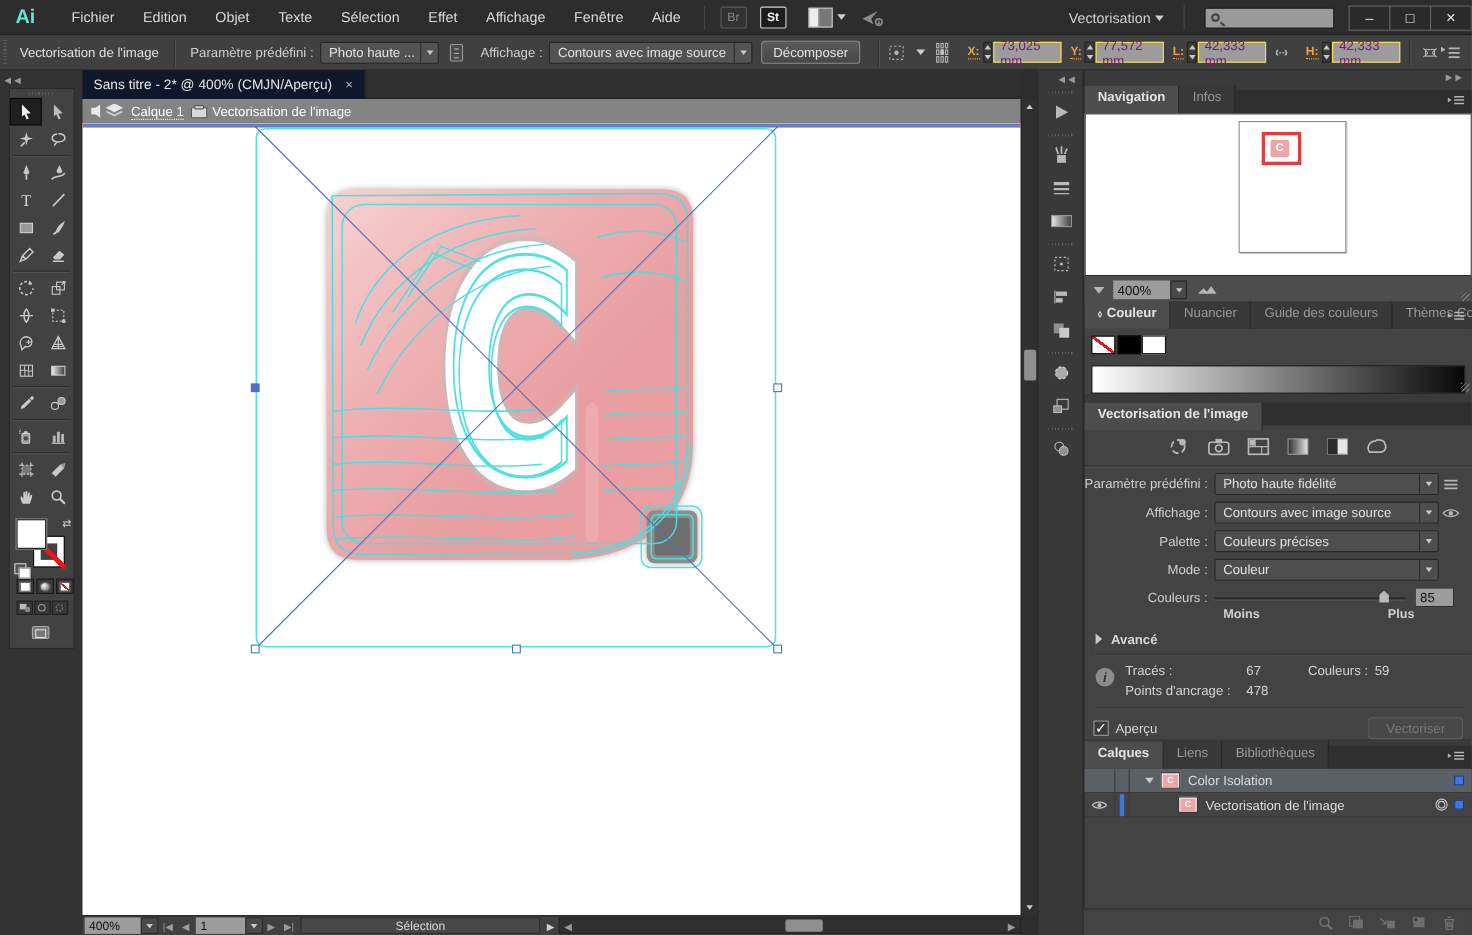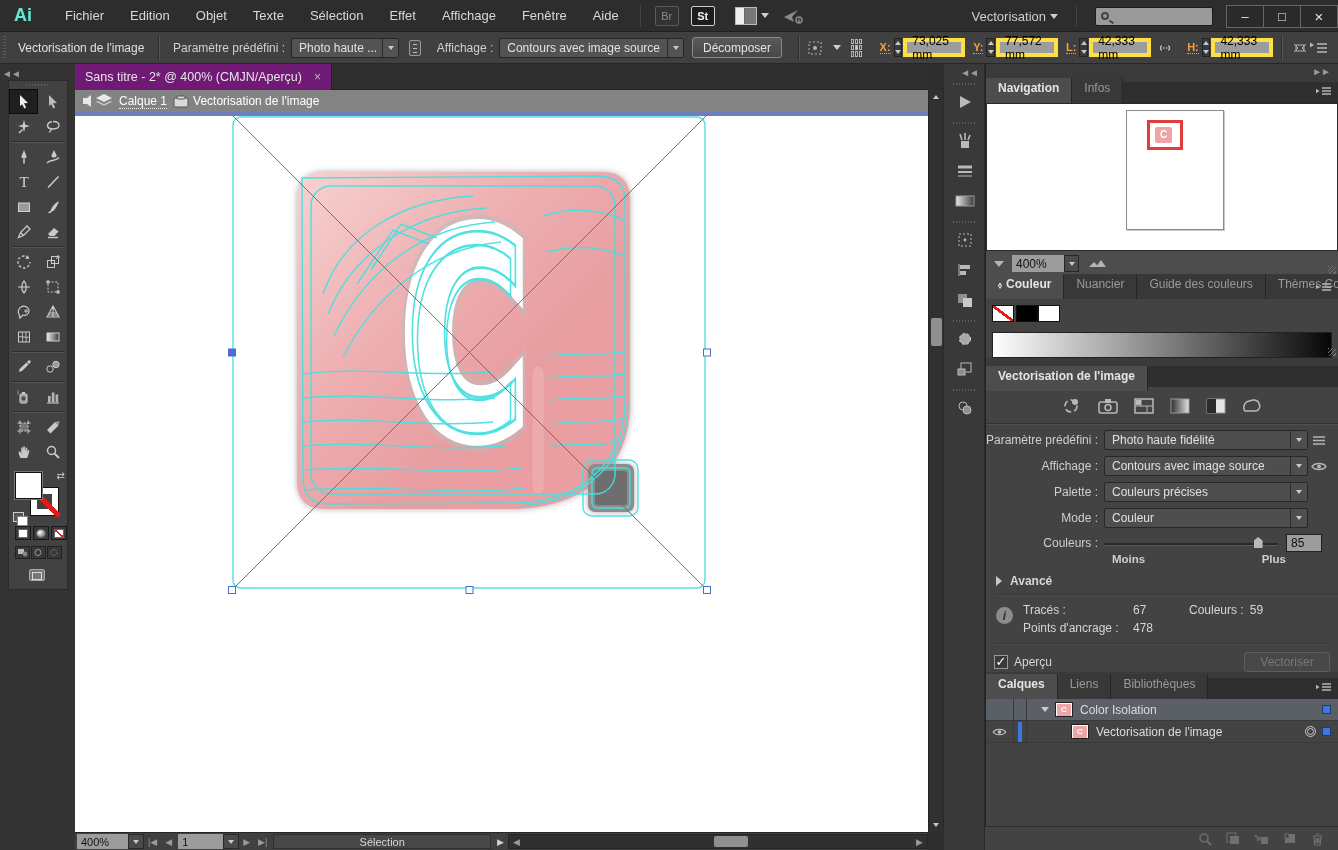--- a/index.html
+++ b/index.html
@@ -36,21 +36,21 @@
   .ddl{height:20px;background:#535353;border:1px solid #262626;border-radius:2px;display:flex;align-items:center;color:#e2e2e2;}
   .ddl .txt{padding:0 7px;flex:1;white-space:nowrap;overflow:hidden;}
   .ddl .arr{width:16px;align-self:stretch;border-left:1px solid #2c2c2c;display:flex;align-items:center;justify-content:center;}
   .panel-ic{width:18px;height:16px;border:1px solid #9a9a9a;border-radius:2px;margin:0 10px;position:relative;background:#4a4a4a;}
   .panel-ic::before{content:"";position:absolute;left:3px;top:3px;right:3px;height:1px;background:#bbb;box-shadow:0 4px 0 #bbb,0 8px 0 #bbb;}
   .btn{height:21px;border:1px solid #8a8a8a;border-radius:3px;background:linear-gradient(#5a5a5a,#474747);color:#e4e4e4;display:flex;align-items:center;padding:0 10px;margin:0 8px;}
   .olabel{color:#efa33f;font-weight:bold;font-size:11px;margin:0 3px 0 8px;border-bottom:1px dotted #efa33f;}
   .stepper{width:13px;height:19px;border:1px solid #242424;background:#3a3a3a;display:flex;flex-direction:column;align-items:center;justify-content:space-around;}
   .tri-up{width:0;height:0;border-left:3px solid transparent;border-right:3px solid transparent;border-bottom:4px solid #c9c9c9;}
   .tri-dn{width:0;height:0;border-left:3px solid transparent;border-right:3px solid transparent;border-top:4px solid #c9c9c9;}
-  .numfield{height:19px;min-width:62px;background:#9c9c9c;border:4px solid #fde047;color:#000000;display:flex;align-items:center;padding:0 5px;margin-left:1px;}
+  .numfield{height:19px;min-width:62px;background:#9c9c9c;border:1px solid #fde047;color:#701a75;display:flex;align-items:center;padding:0 5px;margin-left:1px;}
   .refpoint{width:18px;height:18px;margin:0 10px;display:grid;grid-template-columns:repeat(3,1fr);grid-template-rows:repeat(3,1fr);gap:1px;}
   .refpoint span{border:1px solid #b5b5b5;}
   .refpoint span.c{background:#d0d0d0;}
 
   
   .leftcol{left:0;top:64px;width:75px;height:786px;background:#333333;}
   .collapse-l{left:2px;top:68px;color:#9a9a9a;font-size:10px;letter-spacing:-1px;}
   .toolbar{left:8px;top:80px;width:60px;background:#424242;border:1px solid #2a2a2a;padding-bottom:8px;}
   .tb-grip{height:8px;background:repeating-linear-gradient(to right,#5e5e5e 0 1px,transparent 1px 3px);background-size:24px 2px;background-repeat:no-repeat;background-position:center 3px;}
   .trow{display:flex;}
@@ -69,21 +69,21 @@
   .swb .w{width:10px;height:9px;background:#fff;border:1px solid #666;}
   .swb .g{width:10px;height:9px;background:radial-gradient(circle at 35% 35%,#fff,#555);border-radius:50%;border:1px solid #666;}
   .swb .n{width:10px;height:9px;background:linear-gradient(to top right,#fff 42%,#e01b1b 42% 58%,#fff 58%);border:1px solid #666;}
   .modes{display:flex;margin:6px 0 0 6px;gap:1px;}
   .modebtn{width:15px;height:13px;border:1px solid #222;background:#383838;display:flex;align-items:center;justify-content:center;}
   .screenmode{width:16px;height:12px;border:1px solid #aaa;border-radius:2px;margin:10px 0 0 20px;background:#777;}
   .screenmode::after{content:"";display:block;width:8px;height:6px;border:1px solid #ddd;margin:2px;}
 
   
   .tabbar{left:75px;top:64px;width:853px;height:26px;background:#2f2f2f;border-bottom:1px solid #222;}
-  .doctab{position:absolute;left:0;top:0;height:26px;background:#701a75;border-right:1px solid #222;display:flex;align-items:center;padding:0 10px;color:#e6e6e6;font-size:12.5px;}
+  .doctab{position:absolute;left:0;top:0;height:26px;background:#0f172a;border-right:1px solid #222;display:flex;align-items:center;padding:0 10px;color:#e6e6e6;font-size:12.5px;}
   .doctab .x{margin-left:12px;color:#bbb;font-size:12px;}
   .isobar{left:75px;top:90px;width:853px;height:22px;background:#838383;display:flex;align-items:center;color:#fff;}
   .iso-arrow{width:0;height:0;border-top:6px solid transparent;border-bottom:6px solid transparent;border-right:8px solid #e8e8e8;margin:0 4px 0 8px;position:relative;}
   .iso-arrow::after{content:"";position:absolute;left:0;top:-3px;width:5px;height:6px;background:#e8e8e8;}
   .iso-label{margin:0 6px;border-bottom:1px dotted #eee;white-space:nowrap;}
   .iso-label2{margin:0 4px;white-space:nowrap;}
   .canvas{left:75px;top:112px;width:853px;height:720px;background:#ffffff;overflow:hidden;}
   .statusbar{left:75px;top:832px;width:853px;height:18px;background:#404040;border-top:1px solid #262626;display:flex;align-items:center;font-size:11px;}
   .zoomfield{width:52px;height:15px;background:#9c9c9c;color:#111;padding:0 4px;margin-left:2px;display:flex;align-items:center;}
   .sb-arrbox{width:16px;height:15px;background:#4a4a4a;border:1px solid #2a2a2a;display:flex;align-items:center;justify-content:center;margin-left:-1px;}

